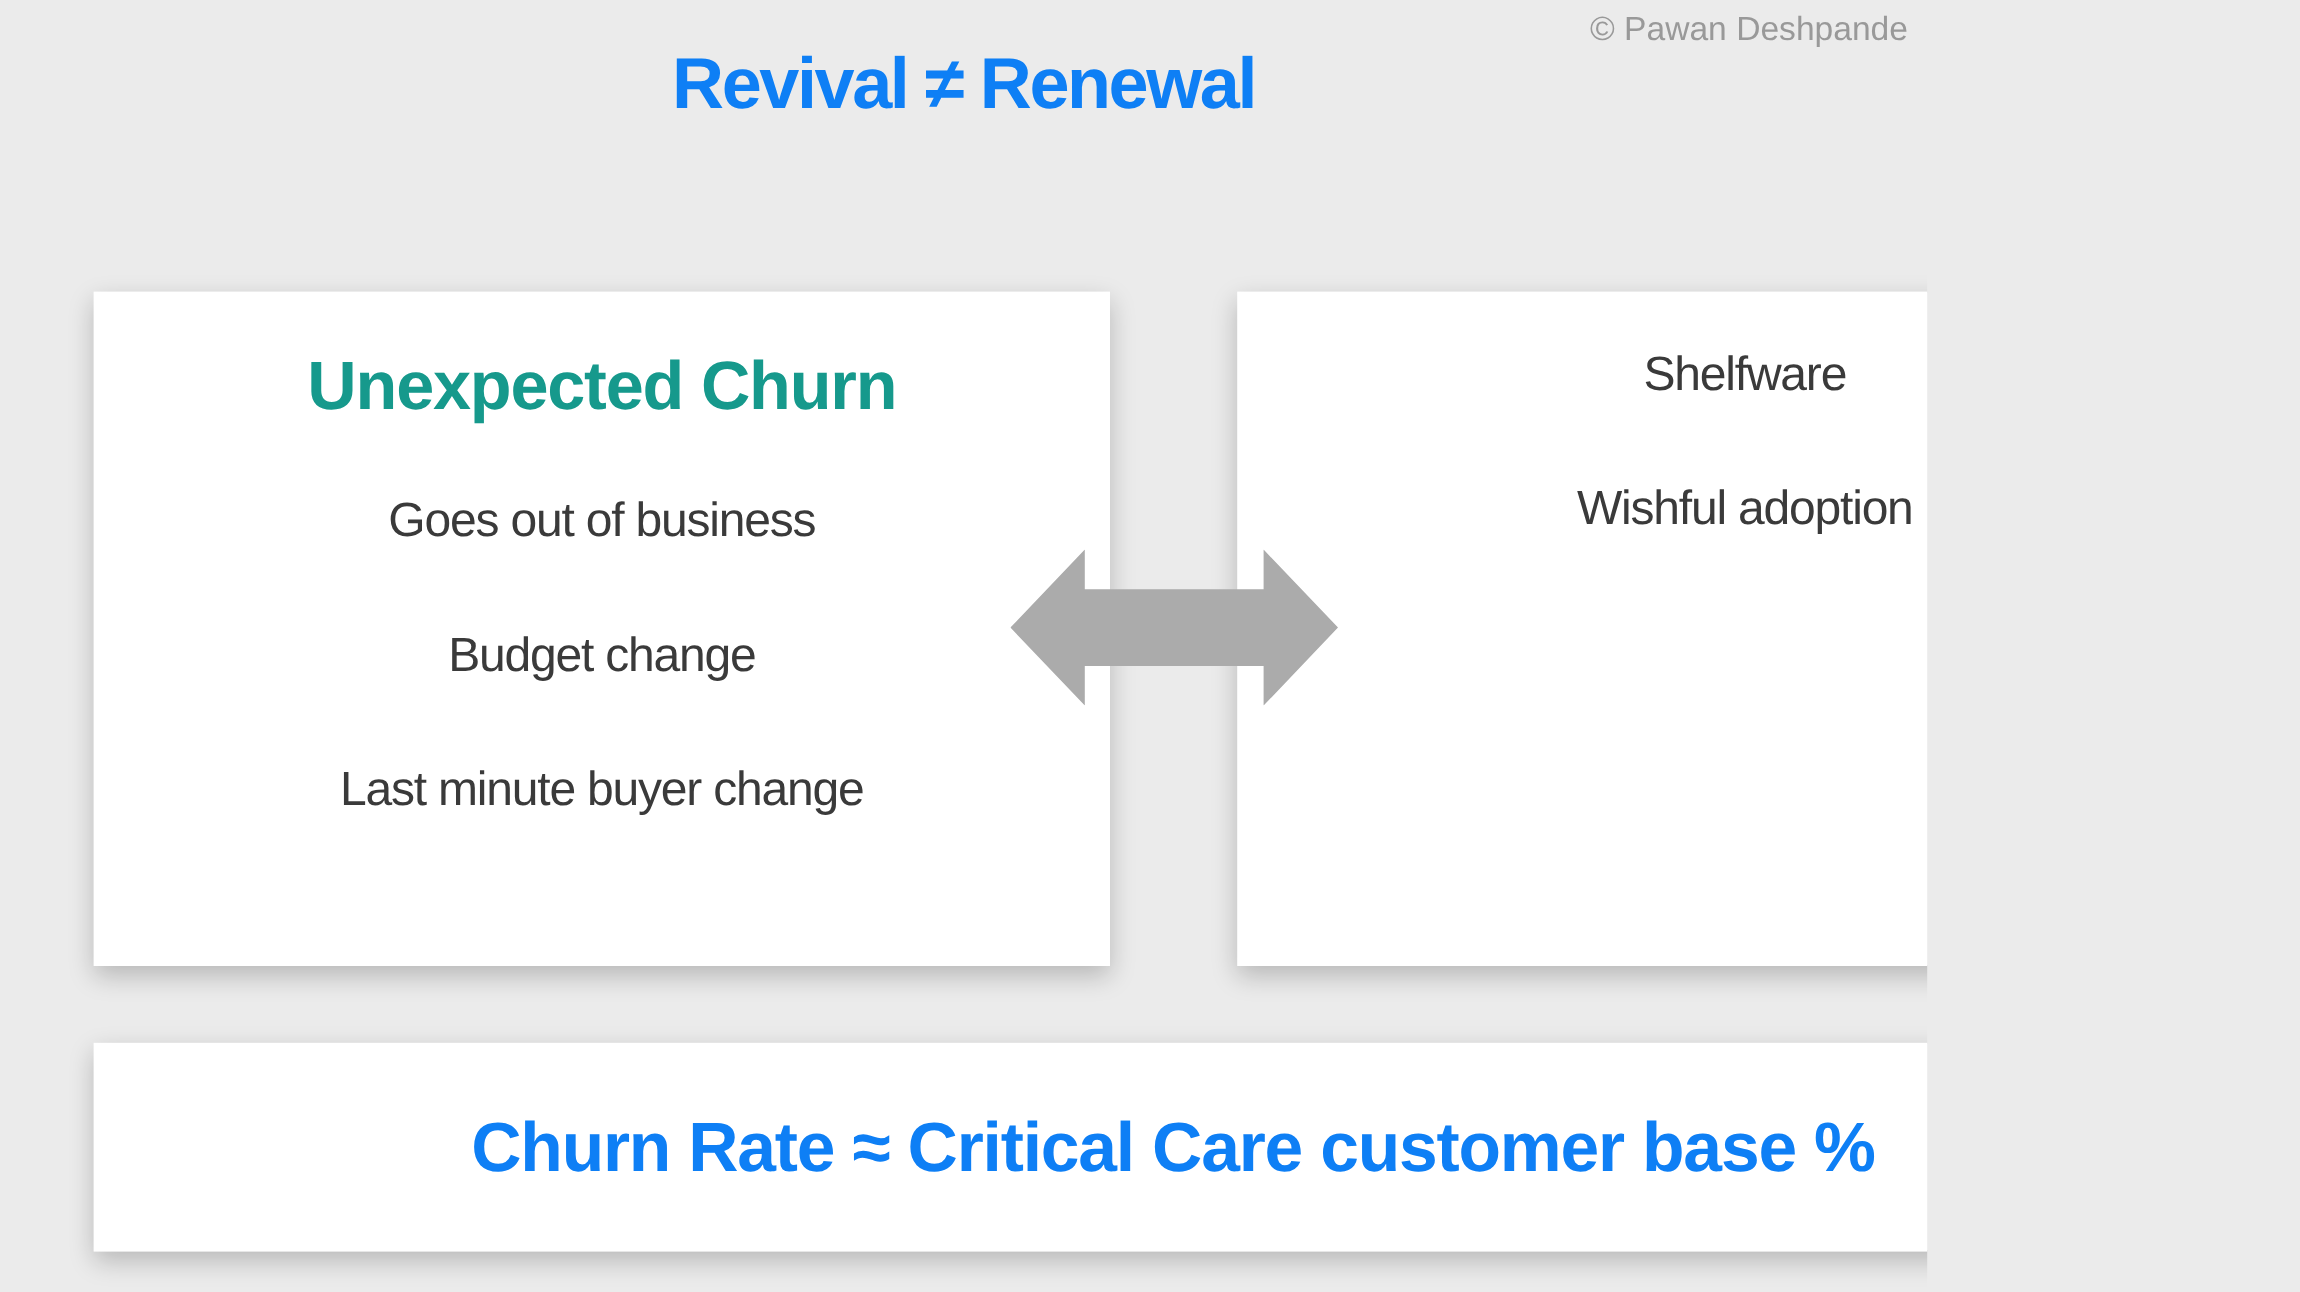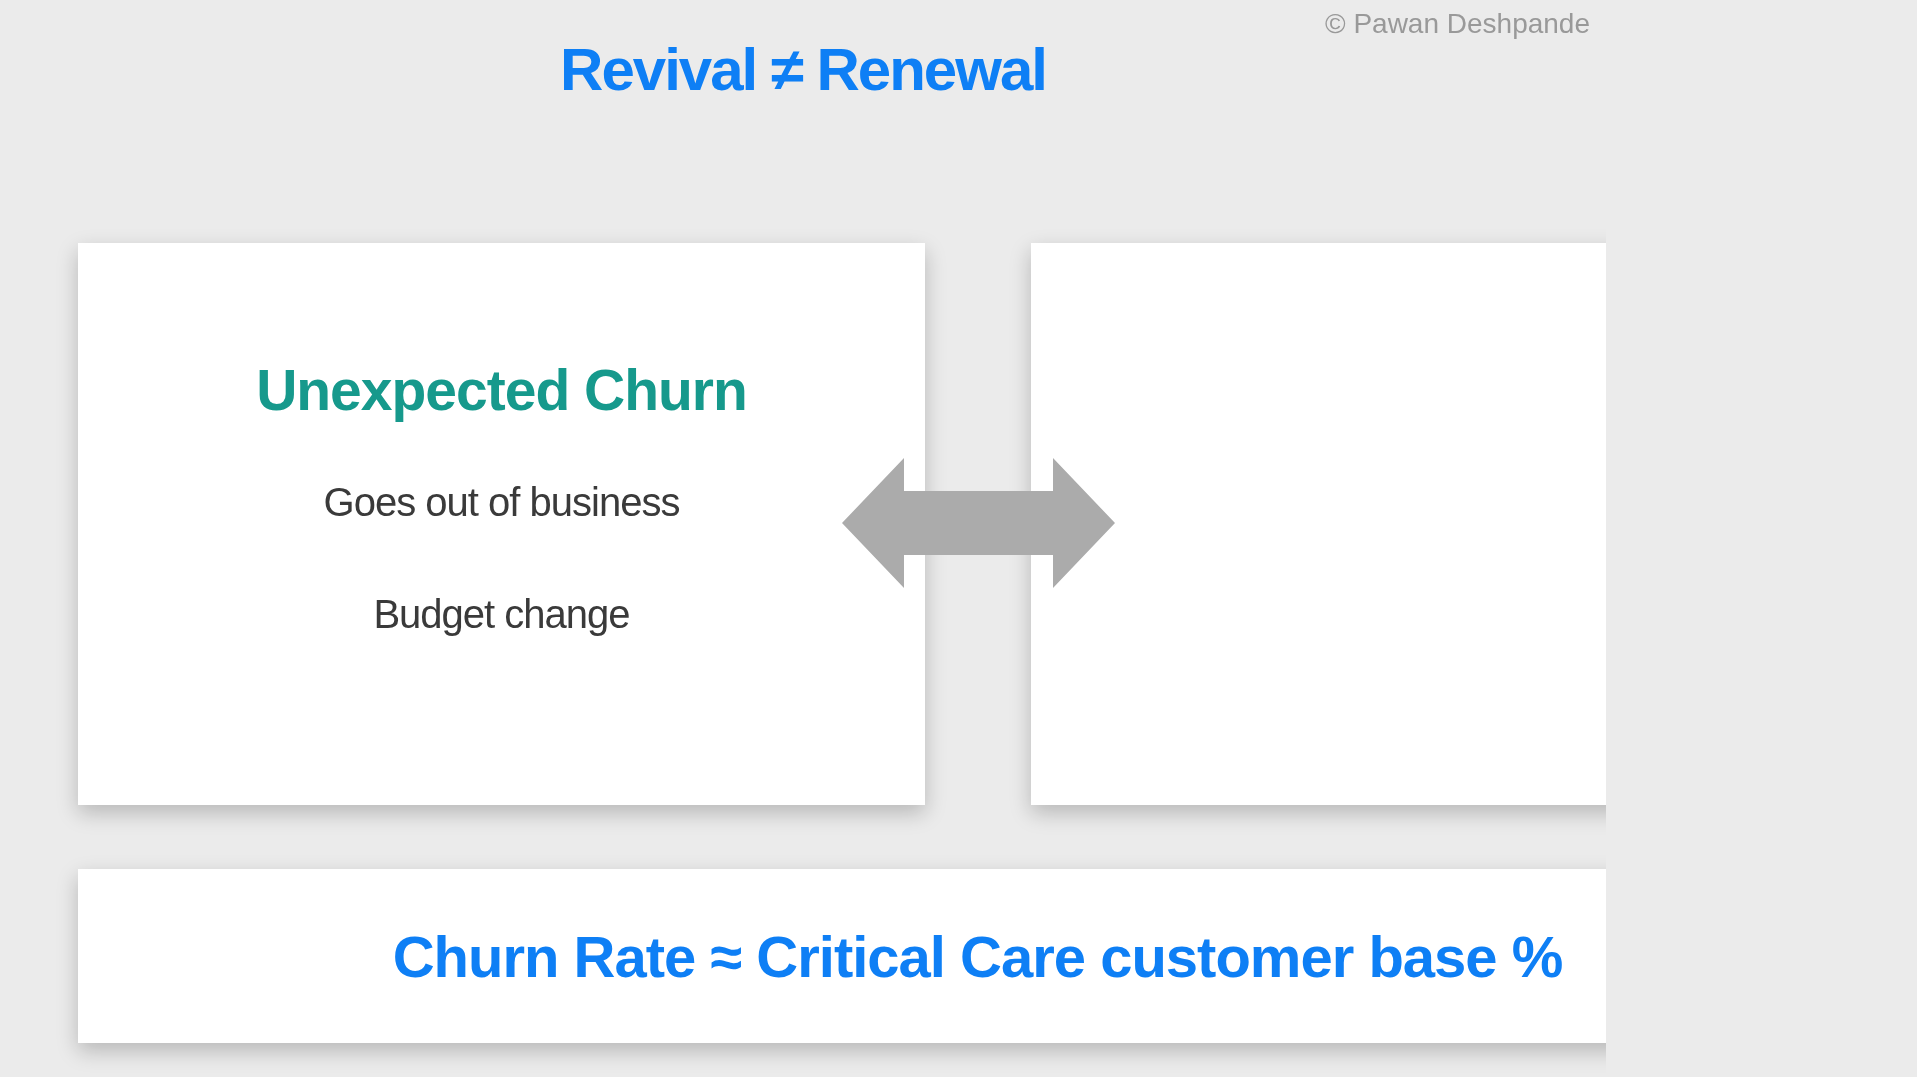--- a/index.html
+++ b/index.html
@@ -40,21 +40,21 @@
     font-weight:bold;
     letter-spacing:-2px;
     color:var(--accent);
   }
   .card{
     position:absolute;
     top:243px;
     height:562px;
     background:var(--card-bg);
     box-shadow:0 8px 20px rgba(0,0,0,0.22);
-    padding-top:112px;
+    padding-top:44px;
     text-align:center;
   }
   .card-left{left:78px;width:847px;}
   .card-right{left:1031px;width:846px;}
   .card-heading{
     margin:0 0 52px 0;
     font-size:57px;
     line-height:70px;
     font-weight:bold;
     letter-spacing:-1px;
@@ -107,27 +107,32 @@
 
   <div class="copyright">© Pawan Deshpande</div>
 
   <h1 class="title">Revival ≠ Renewal</h1>
 
   <section class="card card-left">
     <h2 class="card-heading">Unexpected Churn</h2>
     <div class="card-items">
       <div class="card-item">Goes out of business</div>
       <div class="card-item">Budget change</div>
+      <div class="card-item">Last minute buyer change</div>
     </div>
   </section>
 
   <svg class="arrow" viewBox="0 0 273 130" aria-hidden="true">
     <polygon points="0,65 62,0 62,33 211,33 211,0 273,65 211,130 211,97 62,97 62,130"></polygon>
   </svg>
 
   <section class="card card-right">
+    <div class="card-items">
+      <div class="card-item">Shelfware</div>
+      <div class="card-item">Wishful adoption</div>
+    </div>
   </section>
 
   <footer class="bottom-bar">
     <div class="bottom-text">Churn Rate ≈ Critical Care customer base %</div>
   </footer>
 
 </div>
 
 </body></html>

